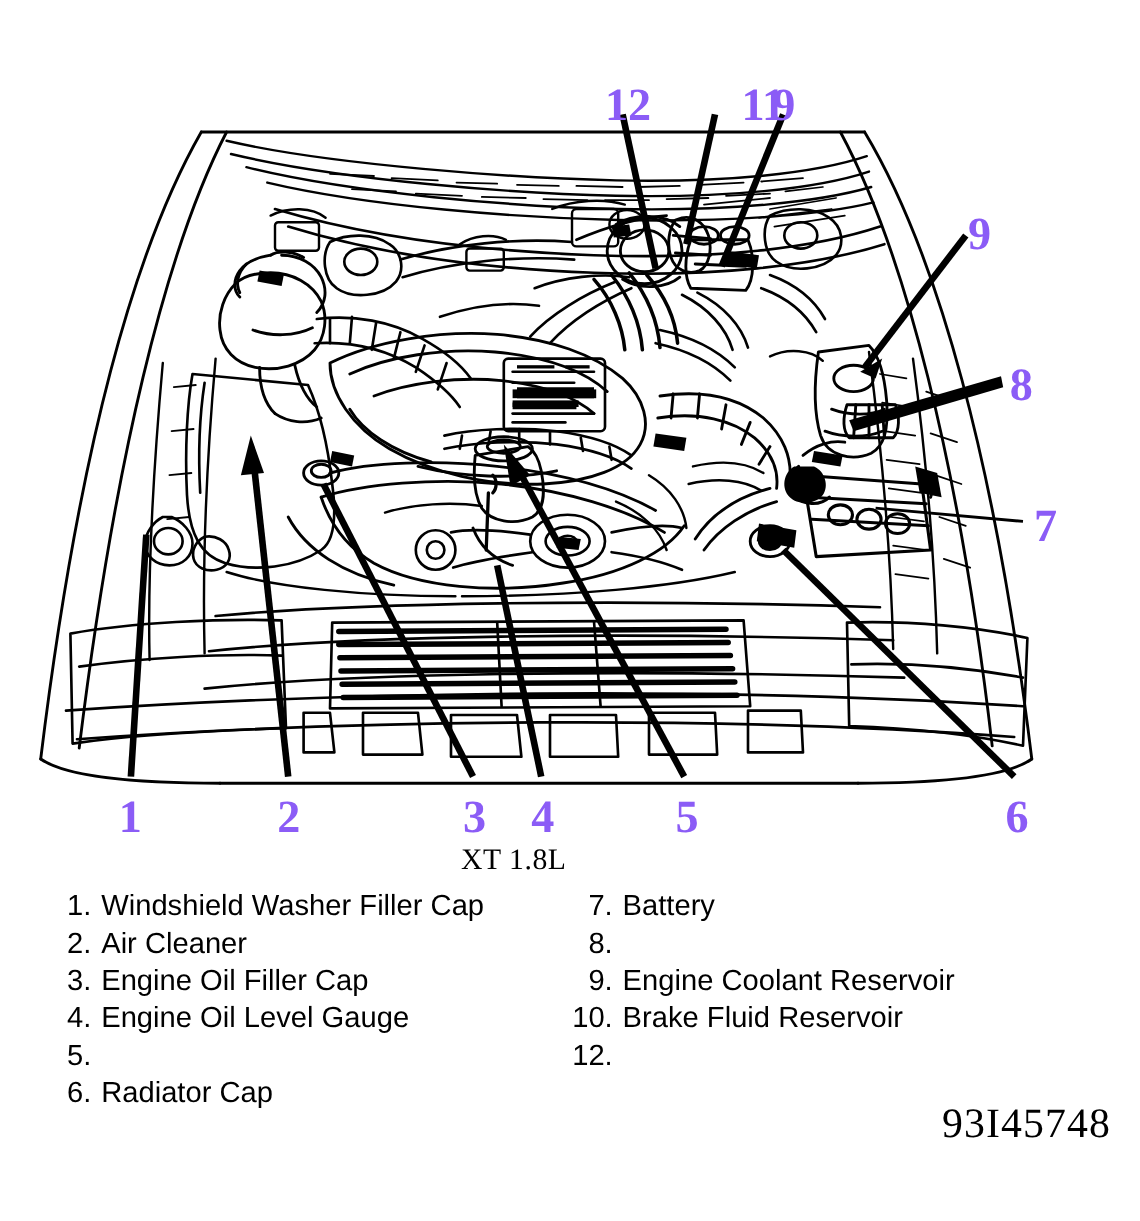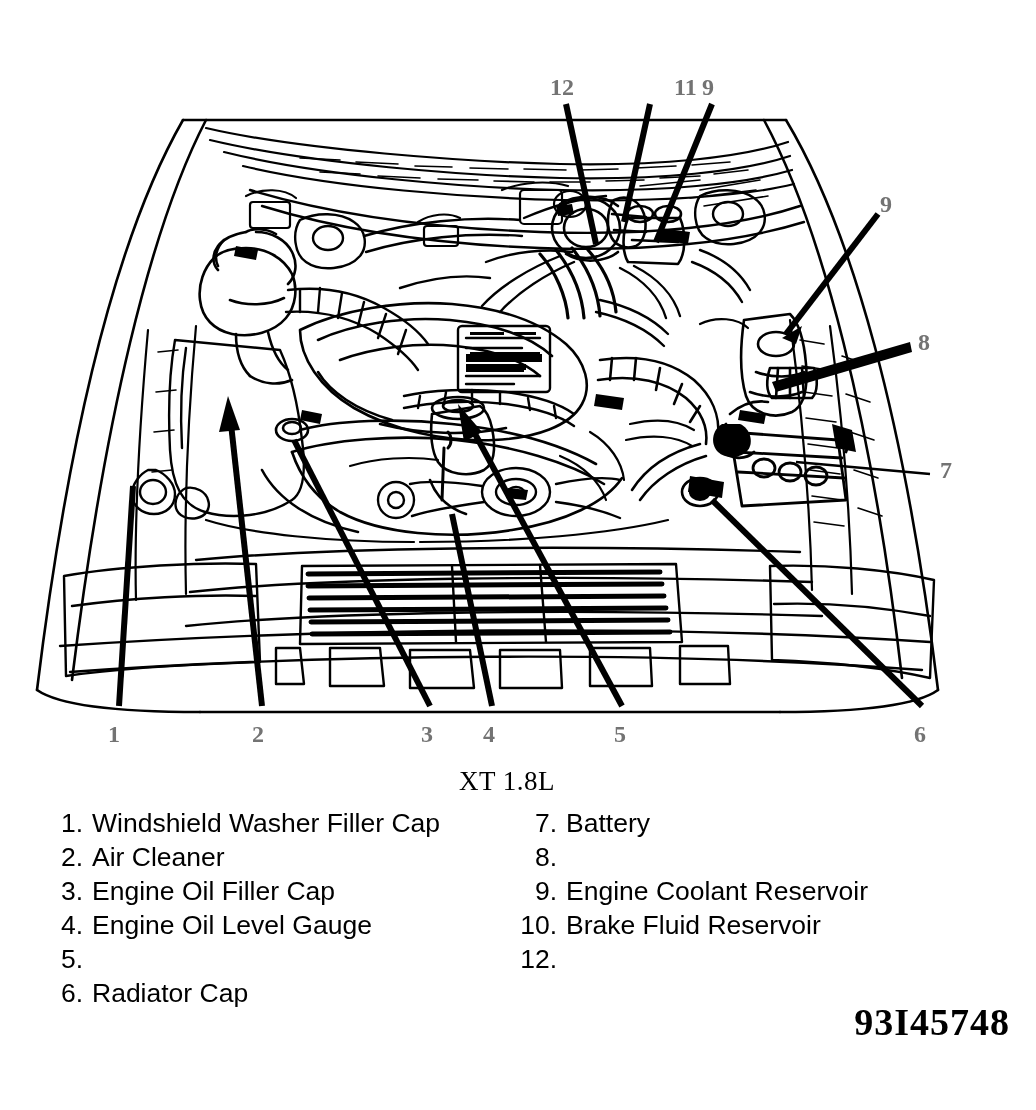--- a/index.html
+++ b/index.html
@@ -14,36 +14,35 @@
   #page{position:relative;width:1036px;height:1110px;background:#fff;}
 
   
   #figure{position:absolute;left:0;top:0;width:1036px;height:760px;}
   #figure svg{display:block;}
 
   
   .callout{
     position:absolute;
     font-family:"Liberation Serif", serif;
-    font-size:24px;
+    font-size:42px;
     font-weight:700;
     line-height:1;
-    color:#737373;
+    color:#8b5cf6;
     white-space:nowrap;
   }
 
   
   #model-title{
     position:absolute;
     left:0;top:766px;width:934px;
     text-align:center;
     font-family:"Liberation Serif", serif;
     font-size:27px;
     letter-spacing:.5px;
-    padding-left:40px;
   }
 
   
   #legend{
     position:absolute;
     left:0;top:806px;width:1036px;
     display:flex;
   }
   .legend-col{display:flex;flex-direction:column;}
   #legend-col-left{width:510px;padding-left:44px;box-sizing:border-box;}
@@ -64,21 +63,21 @@
     box-sizing:border-box;
   }
   .legend-label{flex:0 0 auto;}
 
   
   #figure-code{
     position:absolute;
     right:26px;top:1000px;
     font-family:"Liberation Serif", serif;
     font-size:38px;
-    font-weight:700;
+    font-weight:400;
     letter-spacing:1px;
   }
 </style>
 </head>
 <body>
 
 <div id="page">
 
   <div id="figure">
   <svg width="1036" height="760" viewBox="0 0 1036 760" xmlns="http://www.w3.org/2000/svg">

